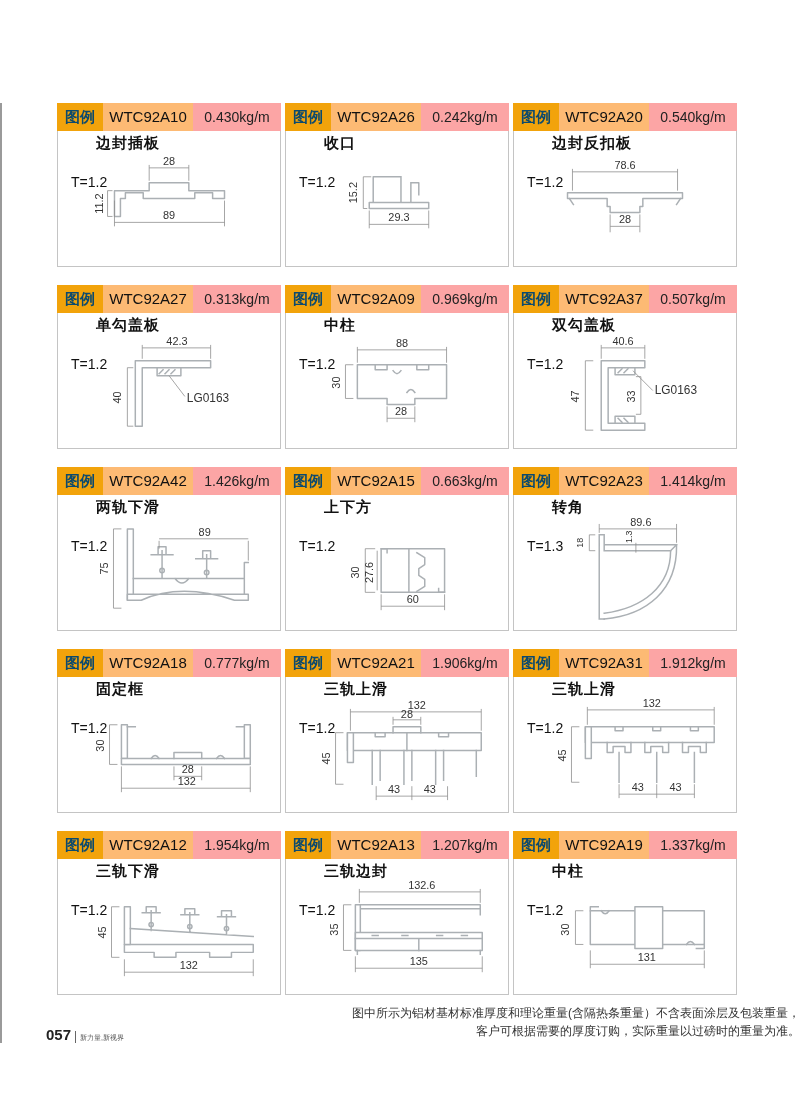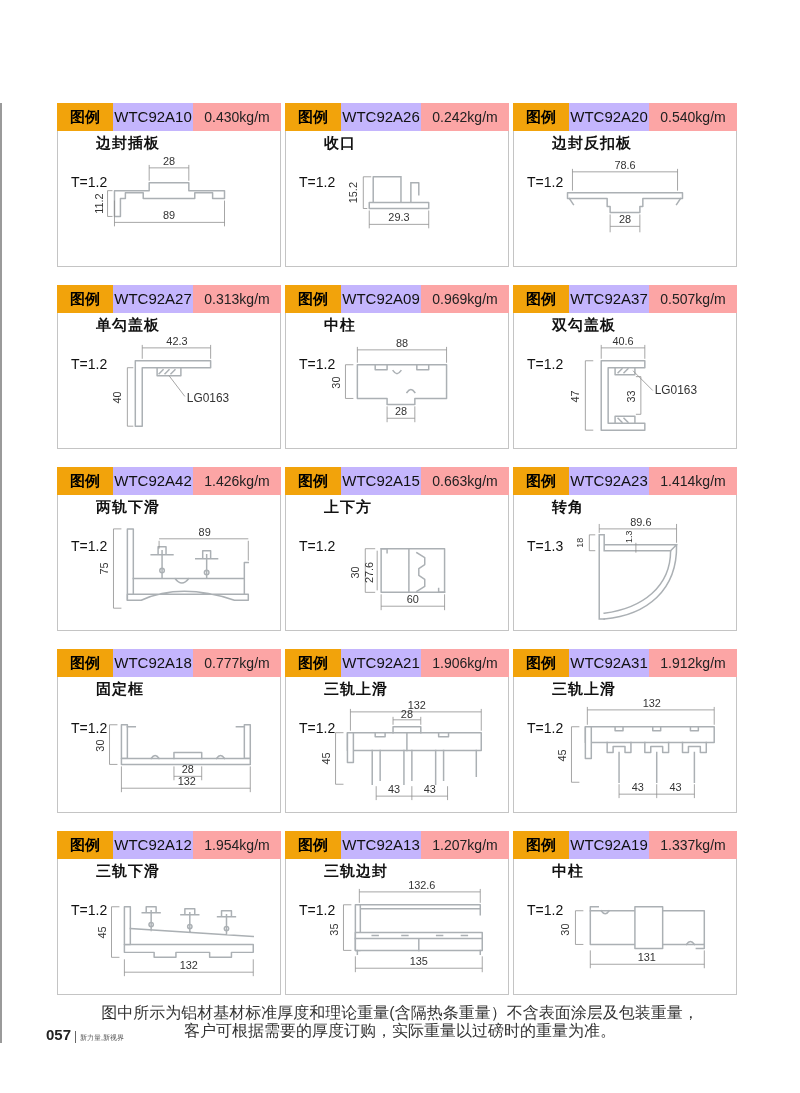--- a/index.html
+++ b/index.html
@@ -5,34 +5,34 @@
   html,body{margin:0;padding:0;}
   body{
     width:800px;height:1093px;position:relative;background:#fff;
     font-family:"Liberation Sans","DejaVu Sans",sans-serif;color:#1f1f1f;
     overflow:hidden;
   }
   .left-rule{position:absolute;left:0;top:103px;width:2px;height:940px;background:#9a9a9a;}
   .grid{position:absolute;left:57px;top:103px;display:grid;grid-template-columns:repeat(3,224px);column-gap:4px;row-gap:18px;}
   .cell{width:224px;height:164px;}
   .hdr{display:flex;height:28px;line-height:28px;text-align:center;}
-  .h-legend{width:56px;background:#F2A30B;color:#000000;font-weight:bold;font-size:15px;}
-  .h-code{flex:1;background:#c4b5fd;font-size:15px;color:#111;}
+  .h-legend{width:46px;background:#F2A30B;color:#0c4a6e;font-weight:bold;font-size:15px;}
+  .h-code{flex:1;background:#fdba74;font-size:15px;color:#111;}
   .h-weight{width:88px;background:#fca5a5;font-size:14px;color:#222;}
   .bd{position:relative;height:135px;background:#fff;border:1px solid #C4C4C4;border-top:none;}
   .p-name{position:absolute;left:6px;top:3px;font-size:15px;font-weight:bold;letter-spacing:1px;color:#111;margin-left:32px;}
   .p-thk{position:absolute;left:13px;top:23px;font-size:14px;color:#111;margin-top:20px;}
   svg.draw{position:absolute;left:0;top:22px;width:222px;height:113px;}
   .pf{fill:none;stroke:#ABB0B4;stroke-width:1.5;stroke-linejoin:round;stroke-linecap:square;}
   .pff{fill:#fff;stroke:#ABB0B4;stroke-width:1.5;stroke-linejoin:round;}
   .dim{fill:none;stroke:#8F8F8F;stroke-width:0.8;}
   .dt{font-size:11px;fill:#333;text-anchor:middle;}
   .dts{font-size:9px;fill:#333;text-anchor:middle;}
   .dtl{font-size:12px;fill:#333;text-anchor:start;}
-  .footer{position:absolute;left:0;top:1004px;width:800px;text-align:center;font-size:16px;color:#333;line-height:18px;}
+  .footer{position:absolute;left:0;top:1004px;width:800px;text-align:right;font-size:12px;color:#333;line-height:18px;}
   .pagenum{position:absolute;left:46px;top:1026px;display:flex;align-items:flex-end;}
   .pn{font-size:15px;font-weight:bold;color:#222;}
   .pn-sep{width:1px;height:12px;background:#666;margin:0 4px;}
   .pt{font-size:7px;color:#555;}
 </style>
 </head>
 <body>
 
 <div class="left-rule"></div>
 

